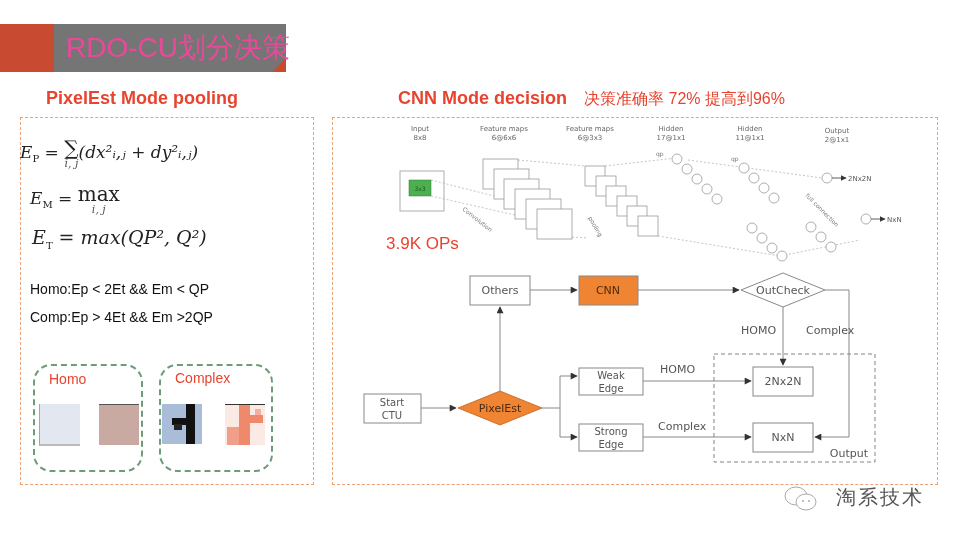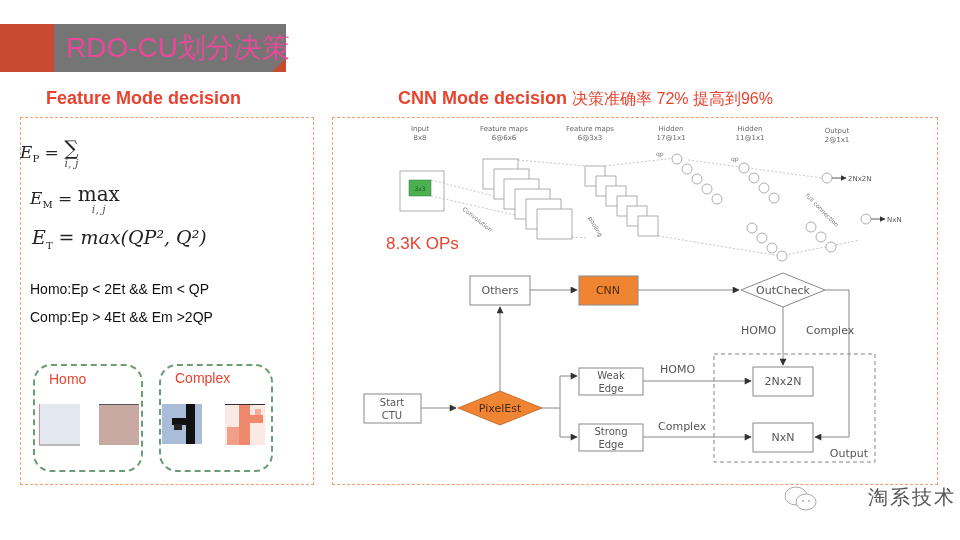--- a/index.html
+++ b/index.html
@@ -10,21 +10,21 @@
   
   #title-accent { left: 0; top: 24px; width: 54px; height: 48px; background: #c84a30; }
   #title-bar { left: 54px; top: 24px; width: 232px; height: 48px; background: #757575; }
   #title-corner { left: 272px; top: 58px; width: 0; height: 0;
      border-left: 14px solid transparent; border-bottom: 14px solid #c84a30; }
   #title-text { left: 66px; top: 30px; color: #ec4899; font-size: 28px; line-height: 36px; white-space: nowrap; }
 
   .section-heading { color: #e8432f; font-weight: bold; font-size: 18px; white-space: nowrap; }
   #left-heading { left: 46px; top: 88px; }
   #right-heading { left: 398px; top: 88px; }
-  #right-heading .zh { font-weight: normal; font-size: 16px; }
+  #right-heading .zh { font-weight: normal; font-size: 16px; margin-left: 12px; }
 
   .dashed-panel { border: 1px dashed #f0a070; }
   #left-panel { left: 20px; top: 117px; width: 292px; height: 366px; }
   #right-panel { left: 332px; top: 117px; width: 604px; height: 366px; }
 
   
   .formula { font-family: "DejaVu Serif", "Liberation Serif", serif; color: #222; font-size: 17px; white-space: nowrap; }
   .formula i { font-style: italic; }
   .formula sub, .formula sup { font-size: 10px; }
   .undersub { display: inline-block; text-align: center; vertical-align: middle; line-height: 1; }
@@ -59,36 +59,36 @@
   #wechat-icon { left: 782px; top: 484px; width: 50px; height: 30px; }
 </style>
 </head>
 <body>
 
 <div id="title-accent" class="abs"></div>
 <div id="title-bar" class="abs"></div>
 <div id="title-corner" class="abs"></div>
 <div id="title-text" class="abs">RDO-CU划分决策</div>
 
-<div id="left-heading" class="abs section-heading">Feature Mode decision</div>
+<div id="left-heading" class="abs section-heading">PixelEst Mode pooling</div>
 <div id="right-heading" class="abs section-heading">
   <span>CNN Mode decision</span>
   <span class="zh">决策准确率 72% 提高到96%</span>
 </div>
 
 <div id="left-panel" class="abs dashed-panel"></div>
 <div id="right-panel" class="abs dashed-panel"></div>
 
 <div id="formula-ep" class="abs formula">
   <i>E</i><sub>P</sub>
   =
   <span class="undersub">
     <span class="op">∑</span>
     <span class="ix">i, j</span>
-  </span>
+  </span><i>(dx²ᵢ,ⱼ + dy²ᵢ,ⱼ)</i>
 </div>
 <div id="formula-em" class="abs formula">
   <i>E</i><sub>M</sub>
   =
   <span class="undersub">
     <span class="op txt">max</span>
     <span class="ix">i, j</span>
   </span>
 </div>
 <div id="formula-et" class="abs formula">
@@ -262,21 +262,21 @@
       <line x1="783" y1="307" x2="783" y2="365" marker-end="url(#arrow)"></line>
       <polyline points="825,290 849,290 849,437 815,437" marker-end="url(#arrow)"></polyline>
     </g>
     <text x="660" y="373" font-size="11" fill="#555">HOMO</text>
     <text x="658" y="430" font-size="11" fill="#555">Complex</text>
     <text x="741" y="334" font-size="11" fill="#555">HOMO</text>
     <text x="806" y="334" font-size="11" fill="#555">Complex</text>
   </g>
 </svg>
 
-<div id="ops-label" class="abs">8.3K OPs</div>
+<div id="ops-label" class="abs">3.9K OPs</div>
 
 <svg id="wechat-icon" class="abs" viewBox="0 0 50 30">
   <ellipse cx="14" cy="12" rx="11" ry="9" fill="none" stroke="#aaa" stroke-width="1"></ellipse>
   <ellipse cx="24" cy="18" rx="10" ry="8" fill="#fff" stroke="#aaa" stroke-width="1"></ellipse>
   <circle cx="21" cy="17" r="1" fill="#aaa"></circle>
     <circle cx="27" cy="17" r="1" fill="#aaa"></circle>
 </svg>
-<div id="footer-brand" class="abs" style="left:836px;margin-left:32px;">淘系技术</div>
+<div id="footer-brand" class="abs" style="left:836px;">淘系技术</div>
 
 </body></html>

